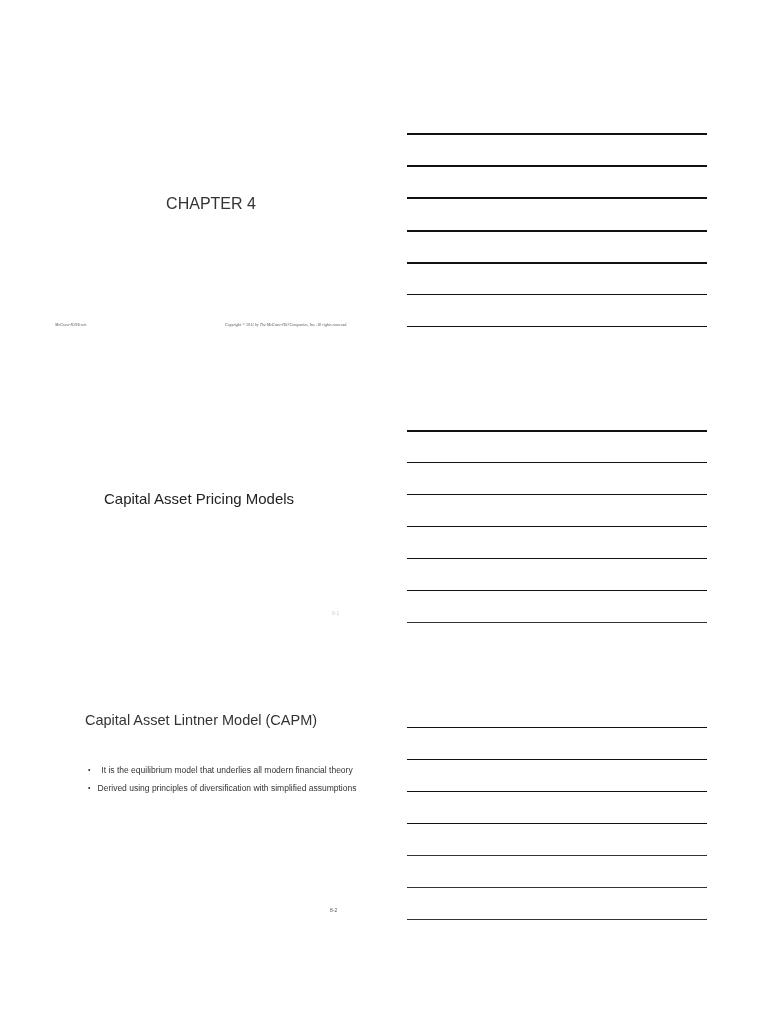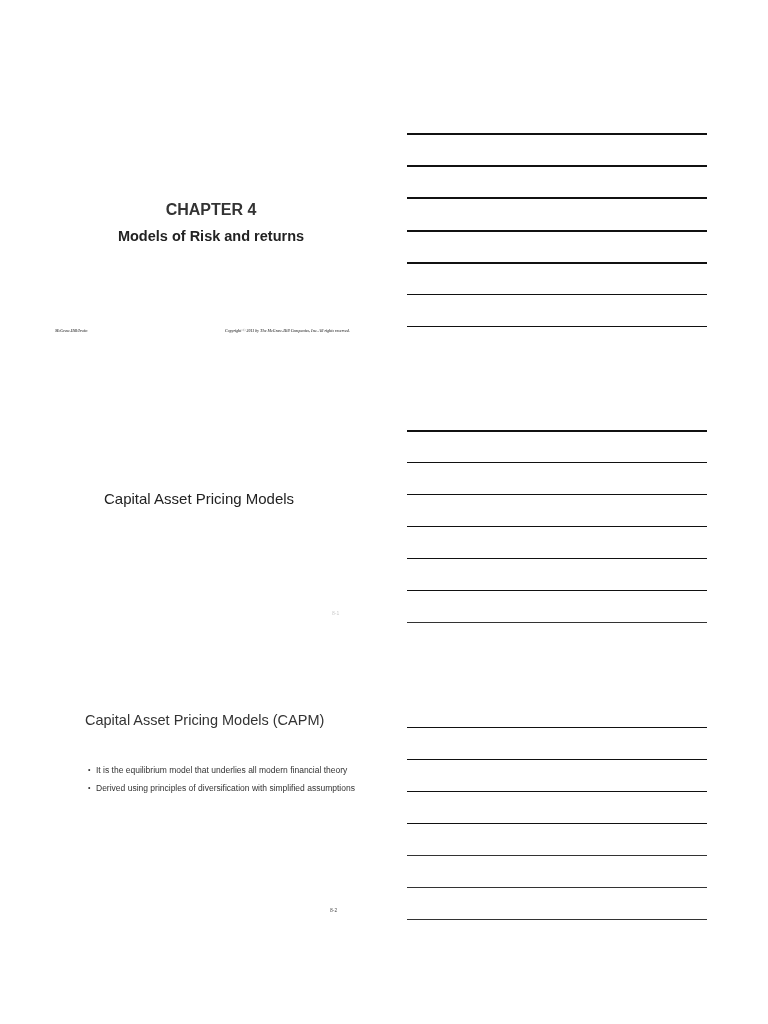--- a/index.html
+++ b/index.html
@@ -1,59 +1,58 @@
 <!DOCTYPE html>
 <html><head>
 <meta charset="utf-8">
 <style>
   html, body { margin: 0; padding: 0; }
   body {
     width: 768px; height: 1024px; background: #ffffff; position: relative; overflow: hidden;
     font-family: "Liberation Sans", "DejaVu Sans", sans-serif; color: #222;
   }
   .slide { position: absolute; left: 50px; width: 310px; }
-  .slide1 { top: 116px; height: 230px; font-weight: bold; }
+  .slide1 { top: 110px; height: 230px; }
   .slide2 { top: 410px; height: 220px; }
   .slide3 { top: 700px; height: 230px; }
 
   .ch-title { position: absolute; top: 85px; left: 0; width: 322px; text-align: center; font-size: 16px; color: #333; }
   .ch-sub { position: absolute; top: 112px; left: 0; width: 322px; text-align: center; font-size: 14.5px; color: #222; }
   .foot-left { position: absolute; top: 212px; left: 5px; font-family: "Liberation Serif", serif; font-style: italic; font-size: 4px; color: #555; }
   .foot-right { position: absolute; top: 212px; left: 175px; font-family: "Liberation Serif", serif; font-style: italic; font-size: 4px; color: #555; white-space: nowrap; }
 
   .s2-title { position: absolute; top: 80px; left: 54px; font-size: 15px; color: #222; white-space: nowrap; }
   .pgnum { position: absolute; font-size: 5px; color: #888; }
   .s2-pg { top: 200px; left: 282px; color: #ccc; }
 
   .s3-title { position: absolute; top: 12px; left: 35px; font-size: 14.5px; color: #333; white-space: nowrap; }
-  .bullets { position: absolute; top: 62px; left: 38px; width: 270px; margin: 0; padding: 0; list-style: none; }
+  .bullets { position: absolute; top: 62px; left: 38px; width: 270px; margin: 0; padding: 0; list-style: none; text-align: center; }
   .bullets li { position: relative; padding-left: 8px; font-size: 8.5px; line-height: 16px; color: #333; margin-bottom: 2px; }
   .bullets li::before { content: "\2022"; position: absolute; left: 0; top: 0; font-size: 7px; }
   .s3-pg { top: 207px; left: 280px; color: #555; }
 
   .lines { position: absolute; left: 407px; width: 300px; }
   .lines .ln { position: absolute; left: 0; width: 300px; background: #111; }
 </style>
 </head>
 <body>
 
 <div class="slide slide1">
   <div class="ch-title">CHAPTER 4</div>
-  <div class="ch-sub">Models of Risk and returns</div>
   <div class="foot-left">McGraw-Hill/Irwin</div>
   <div class="foot-right">Copyright © 2011 by The McGraw-Hill Companies, Inc. All rights reserved.</div>
 </div>
 
 <div class="slide slide2">
   <div class="s2-title">Capital Asset Pricing Models</div>
   <div class="pgnum s2-pg">8-1</div>
 </div>
 
 <div class="slide slide3">
-  <div class="s3-title">Capital Asset Pricing Models (CAPM)</div>
+  <div class="s3-title">Capital Asset Lintner Model (CAPM)</div>
   <ul class="bullets">
     <li>It is the equilibrium model that underlies all modern financial theory</li>
     <li>Derived using principles of diversification with simplified assumptions</li>
   </ul>
   <div class="pgnum s3-pg">8-2</div>
 </div>
 
 <div class="lines" style="top:0;">
   <div class="ln" style="top:133px;height:2px;"></div>
   <div class="ln" style="top:165px;height:2px;"></div>

